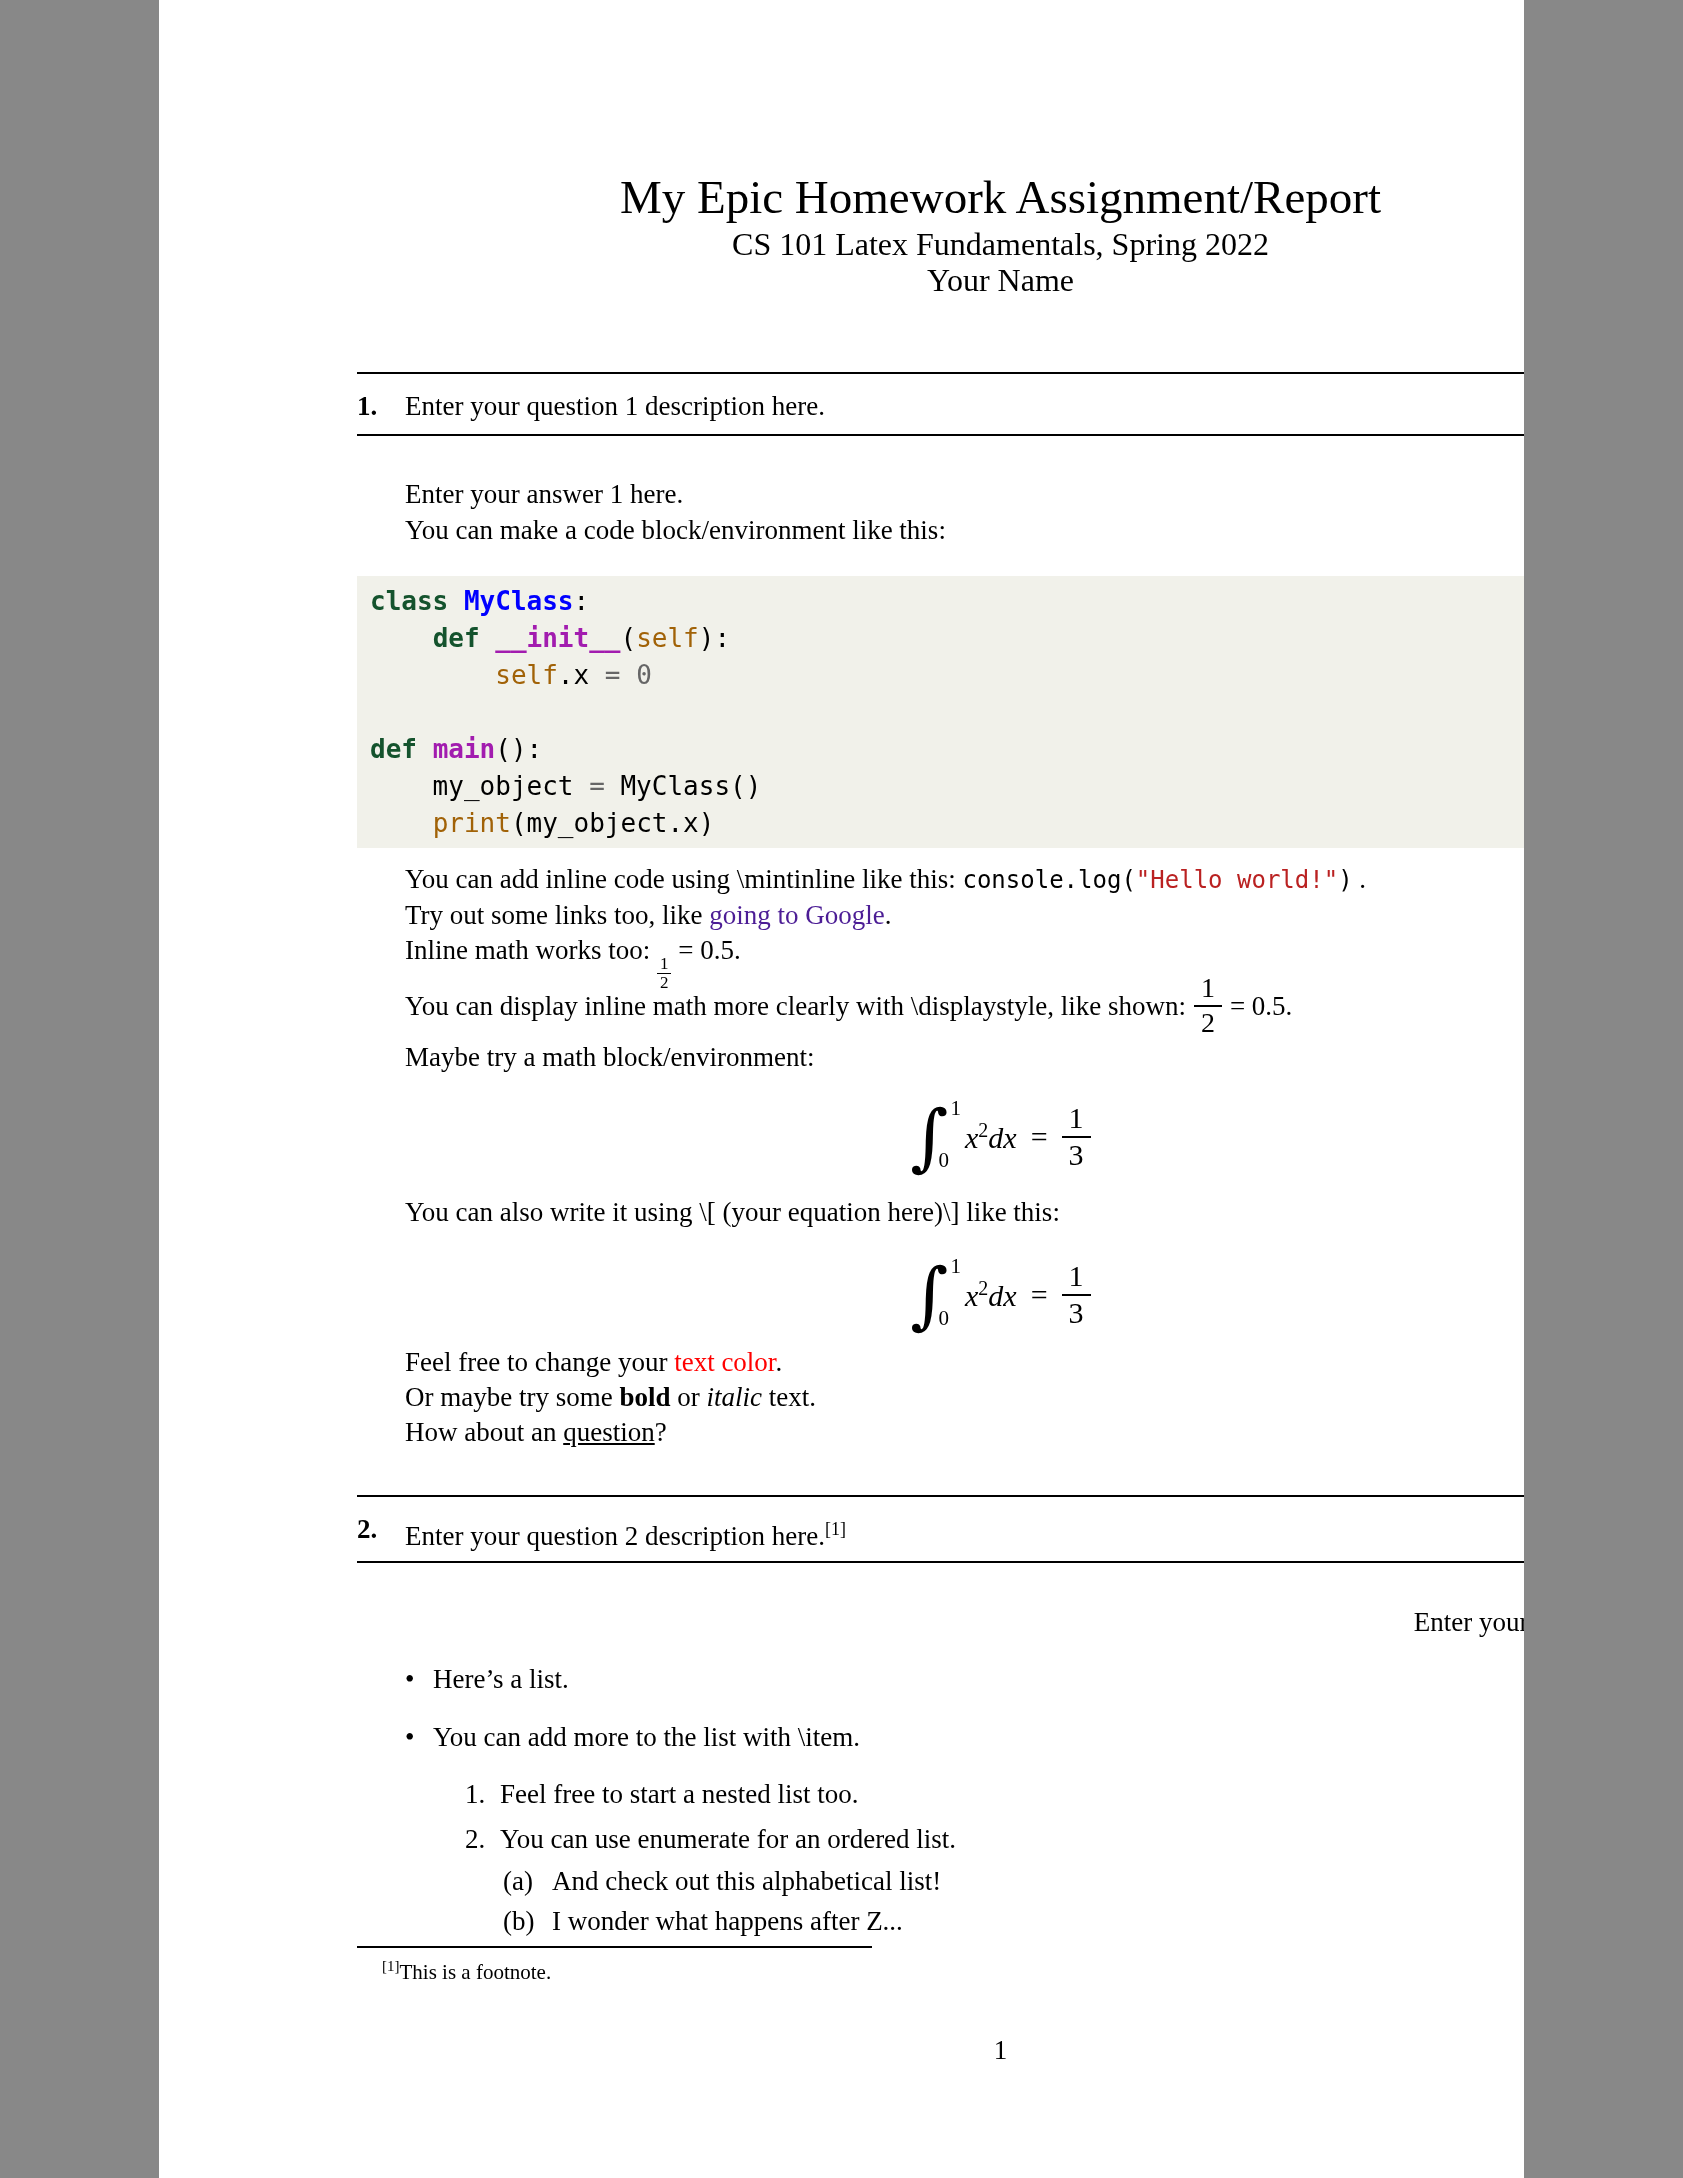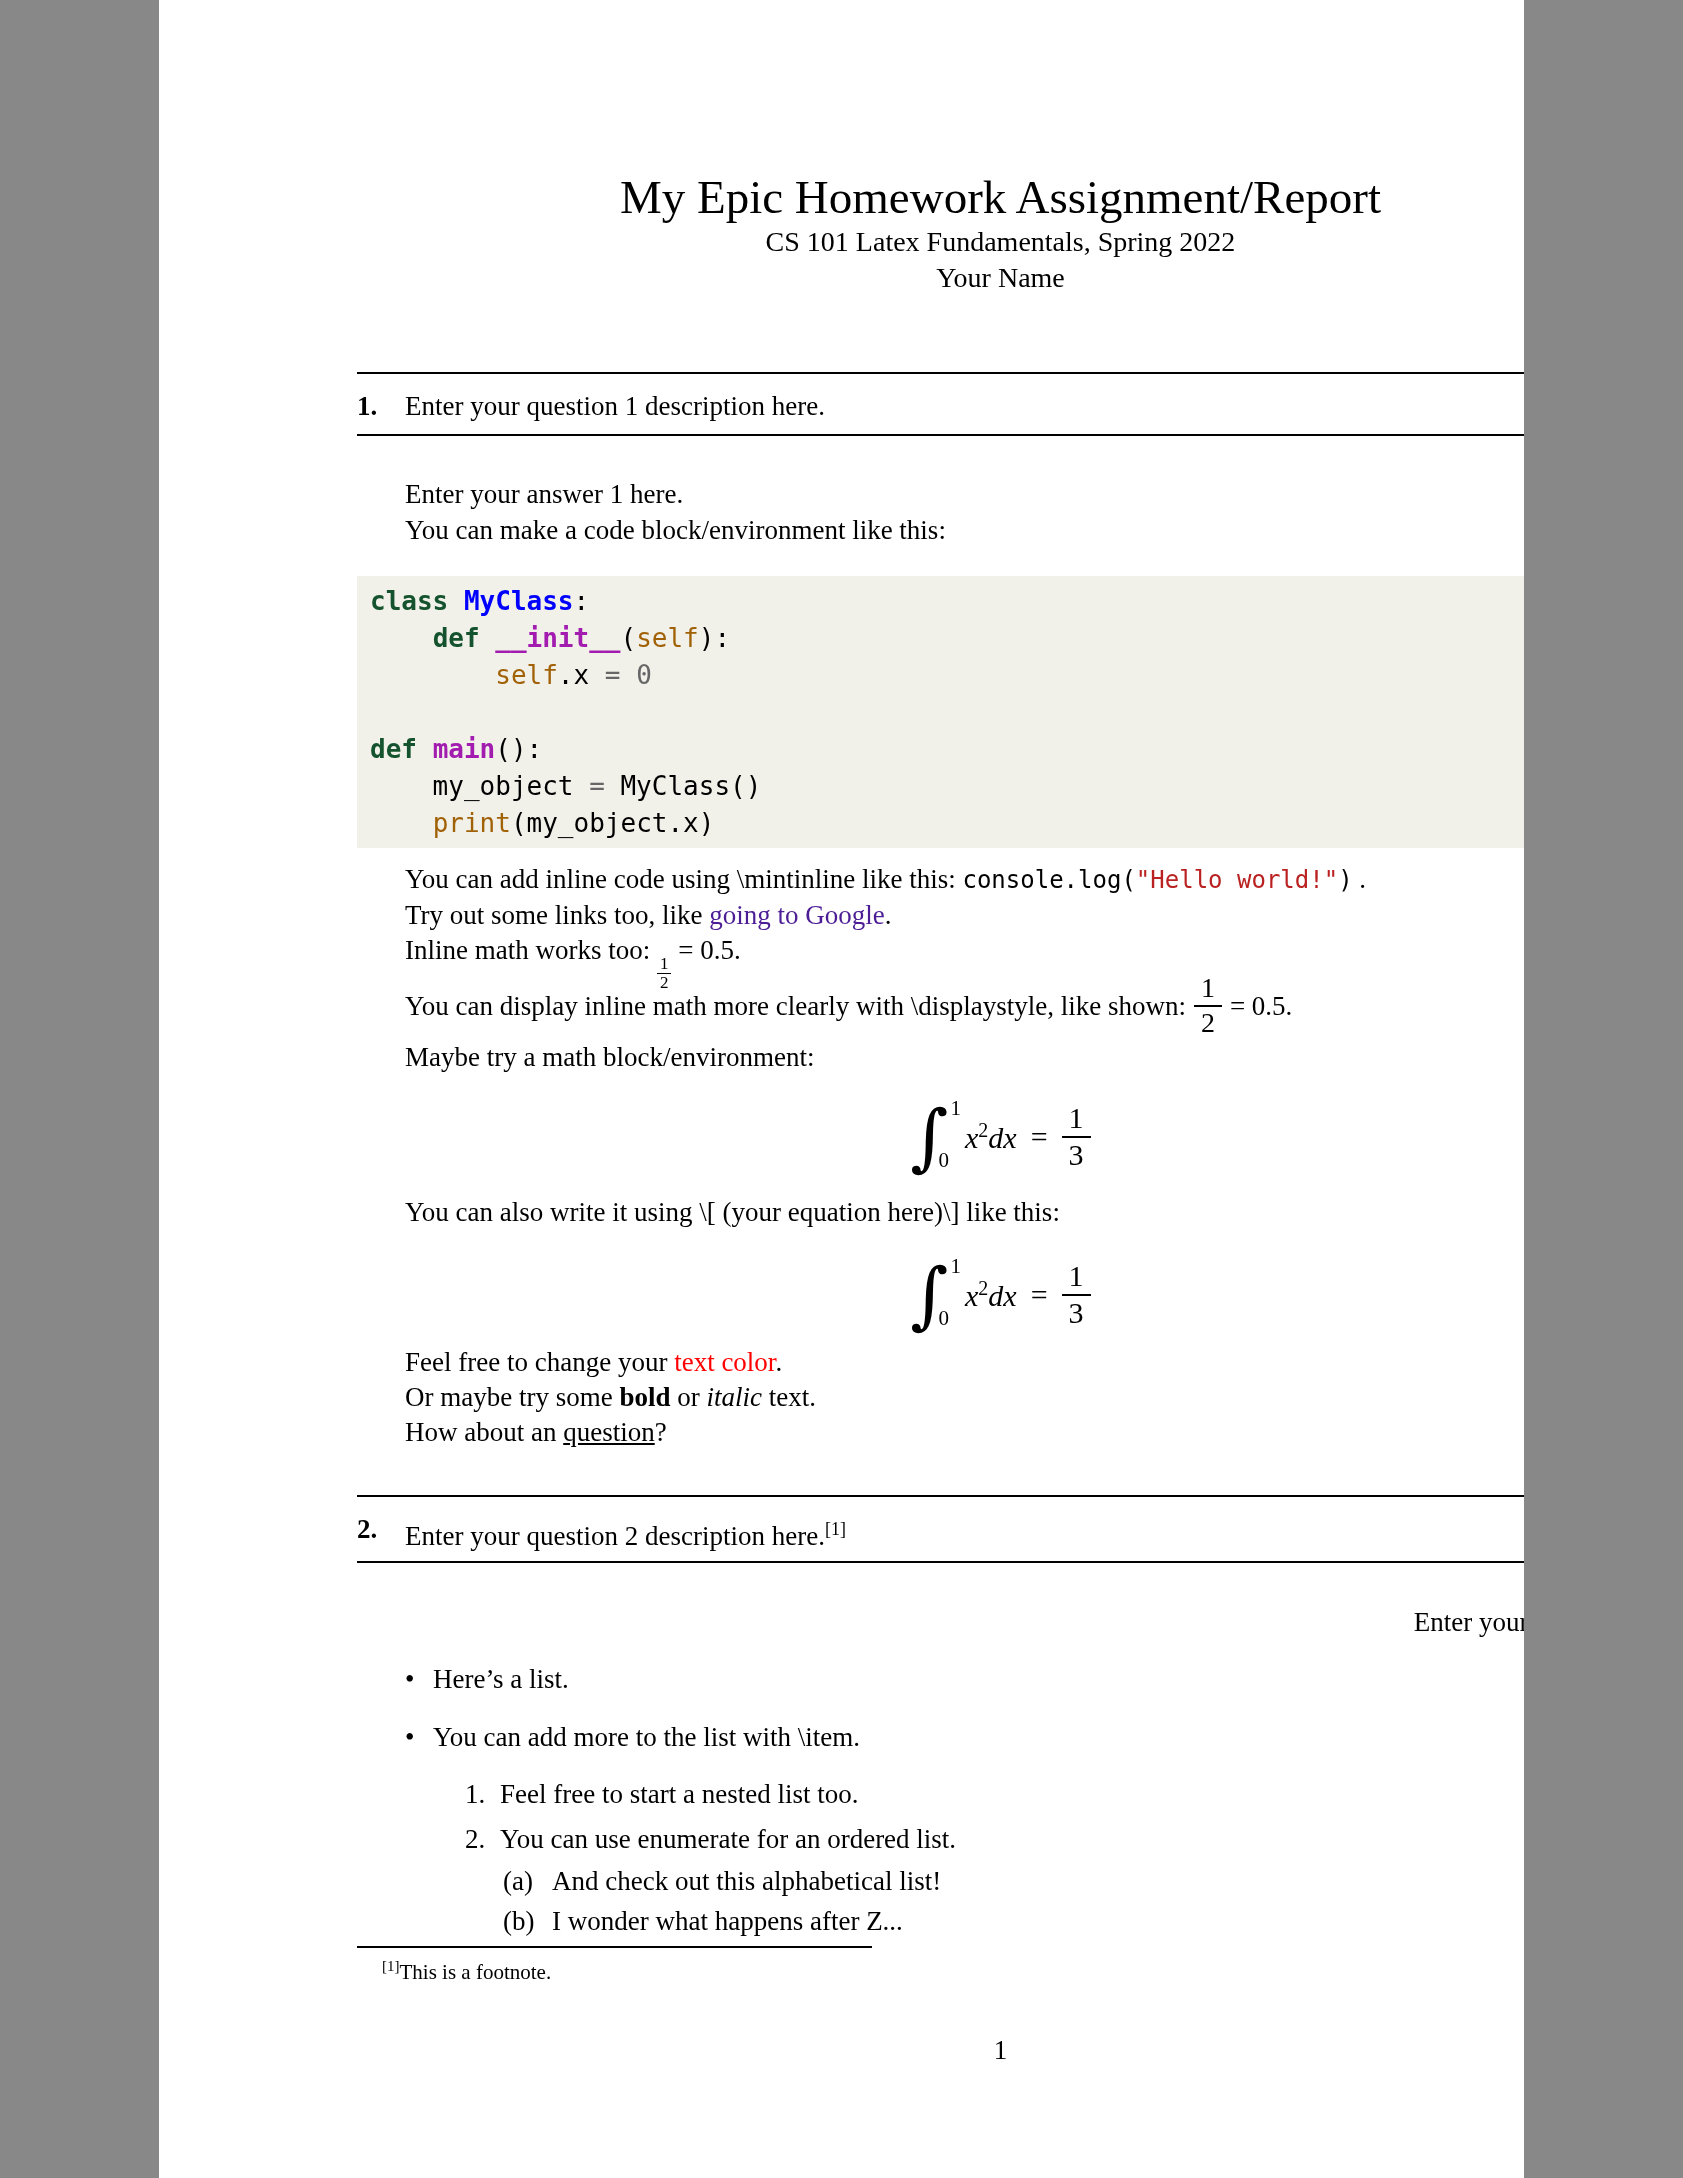--- a/index.html
+++ b/index.html
@@ -5,21 +5,21 @@
   html,body { margin:0; padding:0; background:#888; }
   .page {
     position:relative; width:1365px; height:2178px; margin:0 auto;
     background:#ffffff; font-family:"Liberation Serif", serif; color:#000;
     overflow:hidden;
   }
   .content { position:absolute; left:198px; width:1287px; }
   .abs { position:absolute; }
   .center { text-align:center; }
   .title { font-size:47px; }
-  .subtitle { font-size:28px; }
+  .subtitle { font-size:32px; }
   .body-text { font-size:27px; line-height:36px; }
   .rule { position:absolute; left:198px; width:1287px; height:2px; background:#000; }
   .q-number { font-weight:bold; }
   .q-row { display:flex; }
   .q-row .q-number { width:48px; }
   .indented { padding-left:48px; }
   .mono { font-family:"DejaVu Sans Mono","Liberation Mono",monospace; font-size:24px; }
   .code-block {
     position:absolute; left:198px; width:1287px; background:#f1f1ea;
     padding:7px 0 6px 13px; box-sizing:border-box;

